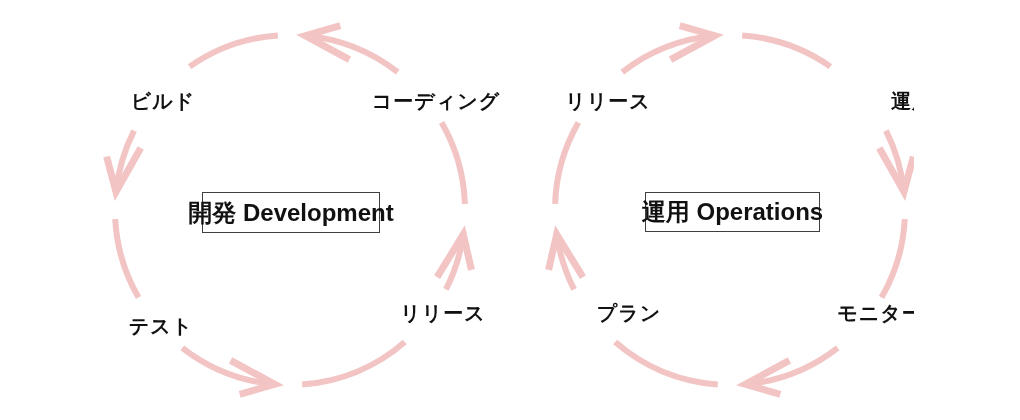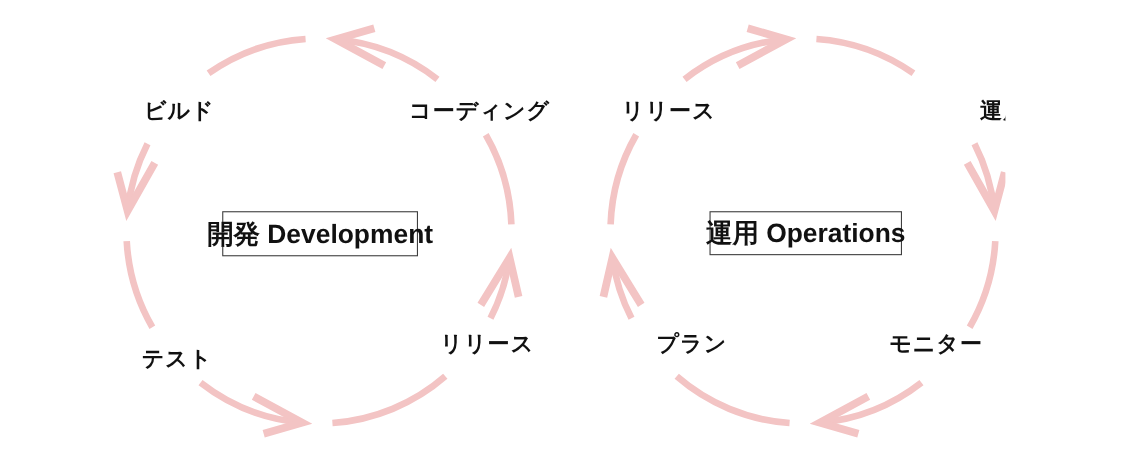--- a/index.html
+++ b/index.html
@@ -40,21 +40,21 @@
   }
   .box-dev{left:202px;top:192px;width:176px;height:39px;}
   .box-ops{left:645px;top:192px;width:173px;height:38px;}
   .lbl-build{left:163px;top:101px;}
   .lbl-coding{left:436px;top:101px;}
   .lbl-test{left:161px;top:326px;}
   .lbl-release{left:443px;top:313px;}
   .lbl-deploy{left:608px;top:101px;}
   .lbl-operate{left:912px;top:101px;}
   .lbl-plan{left:598px;top:313px;margin-left:31px;}
-  .lbl-monitor{left:851px;top:313px;}
+  .lbl-monitor{left:880px;top:313px;}
 </style>
 </head>
 <body>
 
 <div class="canvas">
 
   <svg width="1020" height="420" viewBox="0 0 1020 420">
     <defs>
 
       <g id="cycle-shape">

